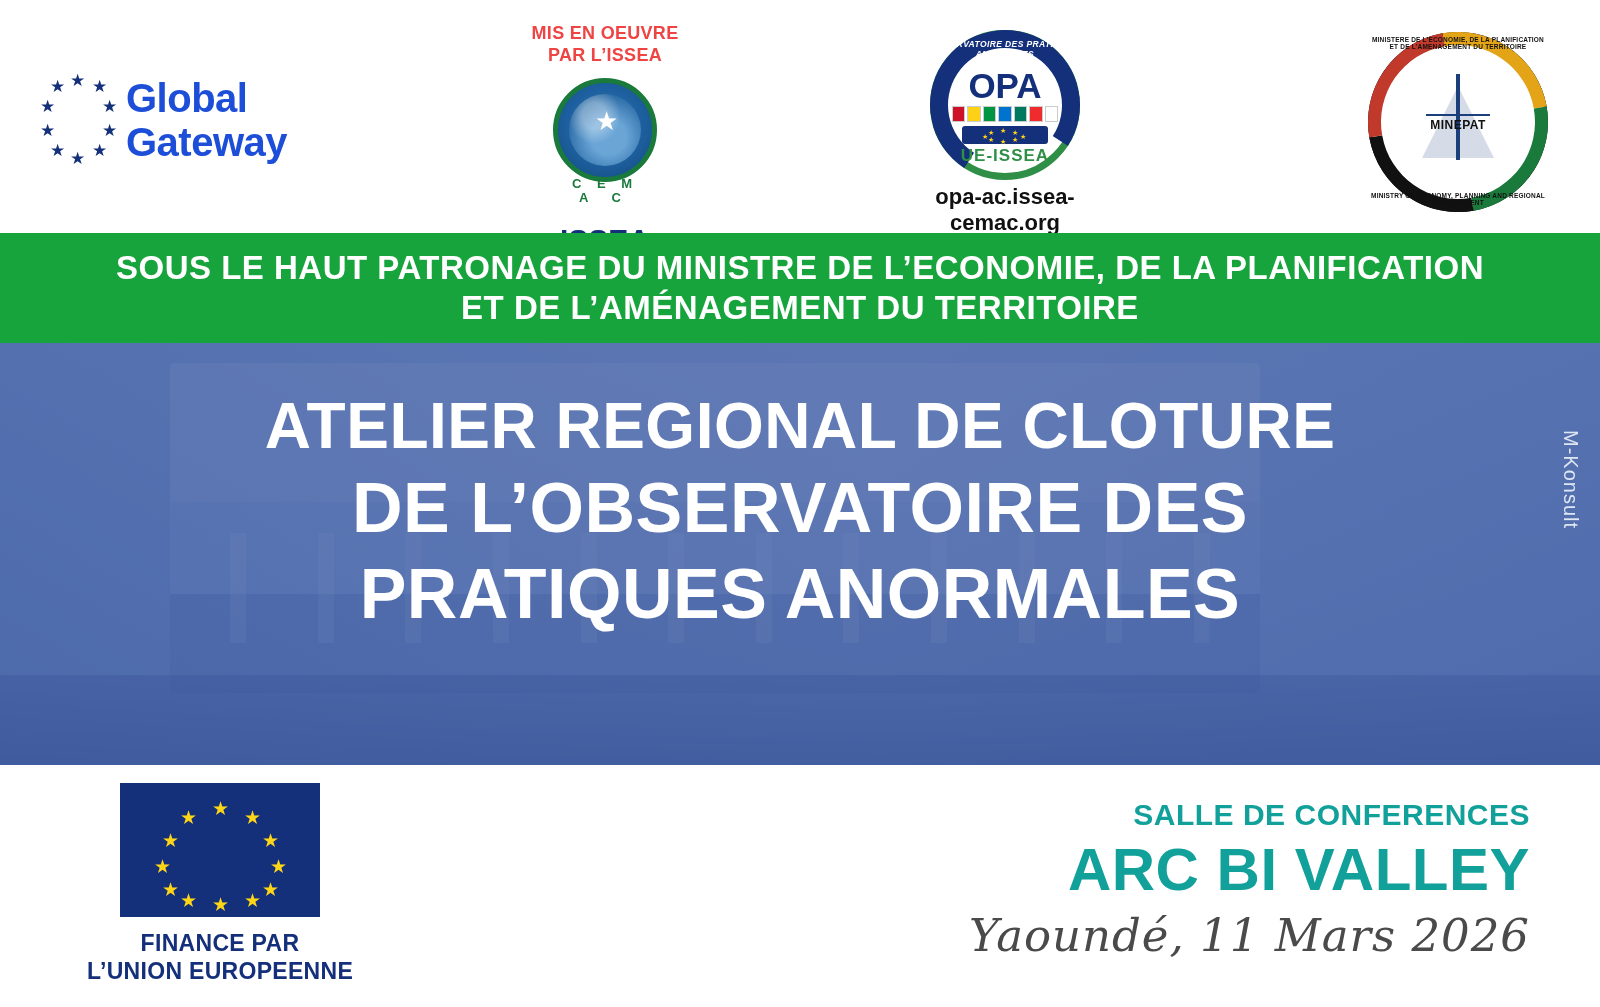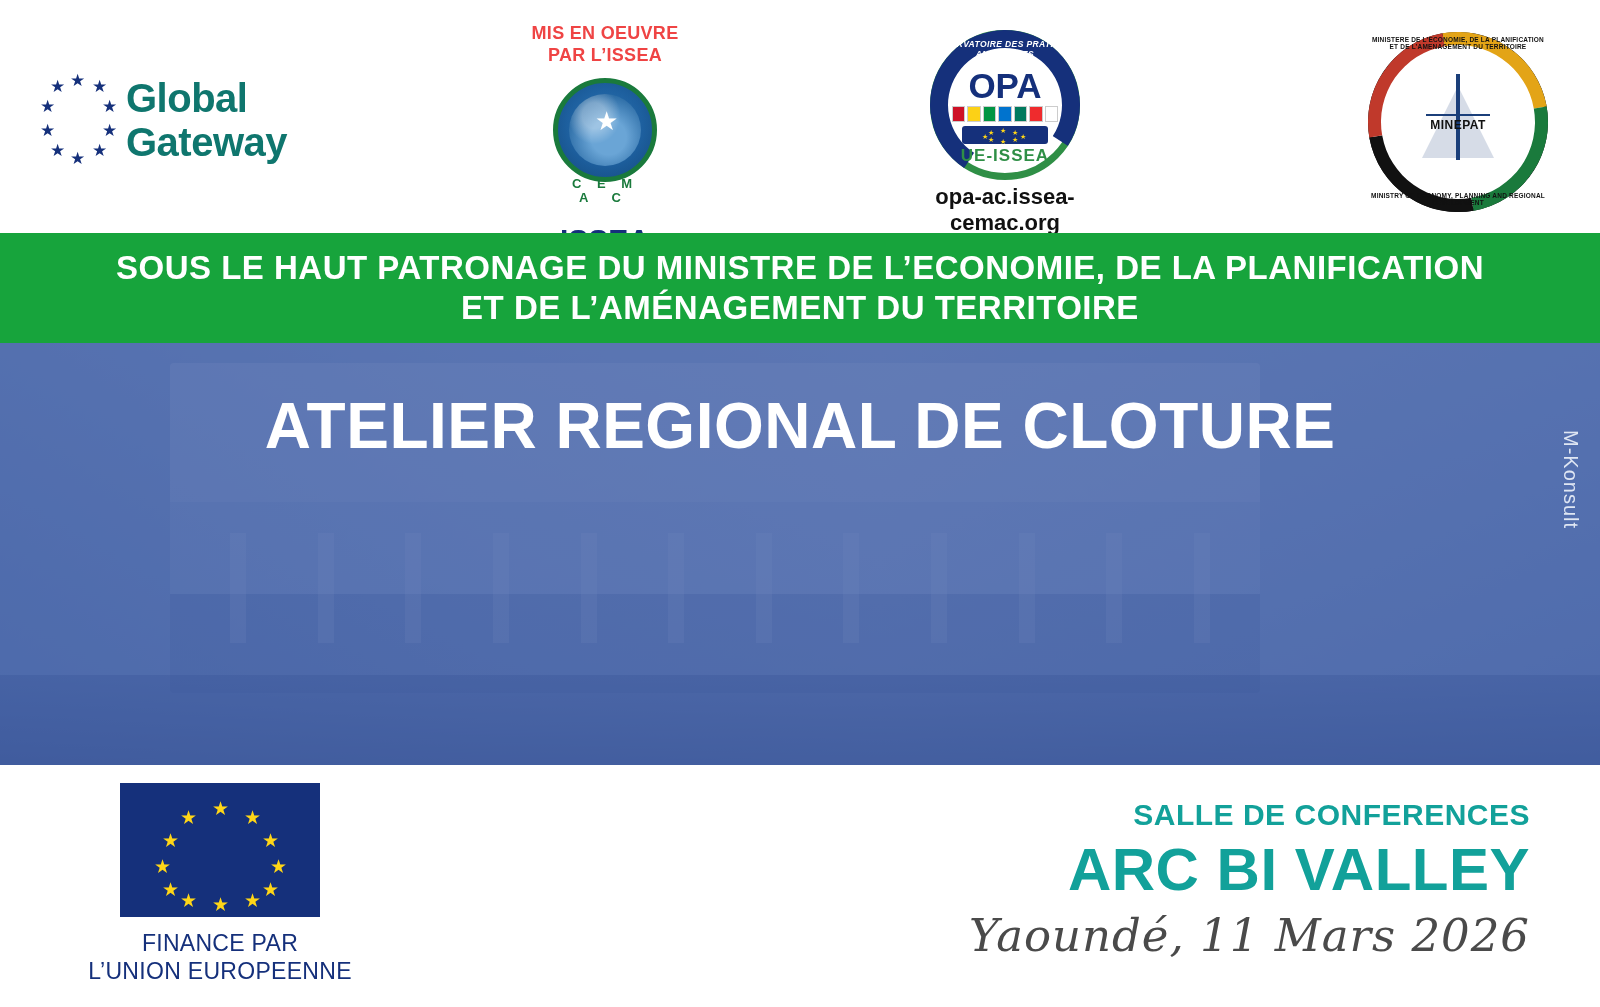--- a/index.html
+++ b/index.html
@@ -14,21 +14,21 @@
 
   
   .logo-bar{
     position:absolute;left:0;top:0;width:1600px;height:233px;
     background:#ffffff;
   }
   
   .gg{position:absolute;left:40px;top:72px;display:flex;align-items:center;}
   .gg-stars{position:relative;width:78px;height:96px;}
   .gg-stars span{position:absolute;color:#15307b;font-size:17px;line-height:17px;}
-  .gg-text{margin-left:8px;color:#0f766e;font-weight:bold;font-size:40px;line-height:44px;letter-spacing:-0.5px;}
+  .gg-text{margin-left:8px;color:#1d4ed8;font-weight:bold;font-size:40px;line-height:44px;letter-spacing:-0.5px;}
 
   
   .issea{position:absolute;left:500px;top:22px;width:210px;text-align:center;}
   .issea-top{color:#ef4444;font-weight:bold;font-size:18px;line-height:22px;letter-spacing:0.3px;}
   .cemac-logo{position:relative;width:140px;height:150px;margin:6px auto 0;}
   .cemac-ring{
     position:absolute;left:18px;top:6px;width:104px;height:104px;border-radius:50%;
     background:radial-gradient(circle at 50% 45%, #2e78b8 0%, #1d5f9e 55%, #14497d 100%);
     border:5px solid #1a7a3c;
     box-sizing:border-box;
@@ -168,21 +168,21 @@
     writing-mode:vertical-rl;
   }
 
   
   .footer{position:absolute;left:0;top:765px;width:1600px;height:242px;background:#ffffff;}
   .eu-block{position:absolute;left:80px;top:18px;width:280px;text-align:center;}
   .eu-flag{
     position:relative;width:200px;height:134px;background:#15307b;margin:0 auto;
   }
   .eu-flag span{position:absolute;color:#ffd617;font-size:19px;line-height:19px;}
-  .eu-cap{margin-top:12px;color:#15307b;font-weight:normal;font-size:23px;line-height:28px;letter-spacing:.3px;}
+  .eu-cap{margin-top:12px;color:#15307b;font-weight:bold;font-size:23px;line-height:28px;letter-spacing:.3px;}
 
   .venue{position:absolute;right:70px;top:28px;width:700px;text-align:right;}
   .venue .v1{color:#12a19a;font-weight:bold;font-size:30px;line-height:44px;letter-spacing:.5px;}
   .venue .v2{color:#12a19a;font-weight:bold;font-size:60px;line-height:66px;letter-spacing:.5px;}
   .venue .v3{
     color:#4a4a4a;font-size:45px;line-height:66px;
     font-family:"DejaVu Serif", serif;font-style:italic;letter-spacing:1px;
   }
 </style>
 </head>
@@ -288,20 +288,22 @@
           <i></i>
           <i></i>
           <i></i>
           <i></i>
       </div>
       <div class="hero-cars"></div>
     </div>
     <div class="hero-overlay"></div>
     <div class="hero-title">
       <div class="l1">ATELIER REGIONAL DE CLOTURE</div>
+      <div class="l2">DE L’OBSERVATOIRE DES</div>
+      <div class="l3">PRATIQUES ANORMALES</div>
     </div>
   </div>
   <div class="credit">M-Konsult</div>
 
   <div class="footer">
 
     <div class="eu-block">
       <div class="eu-flag">
         <span style="left:92px;top:16px;">★</span>
         <span style="left:124px;top:25px;">★</span>

